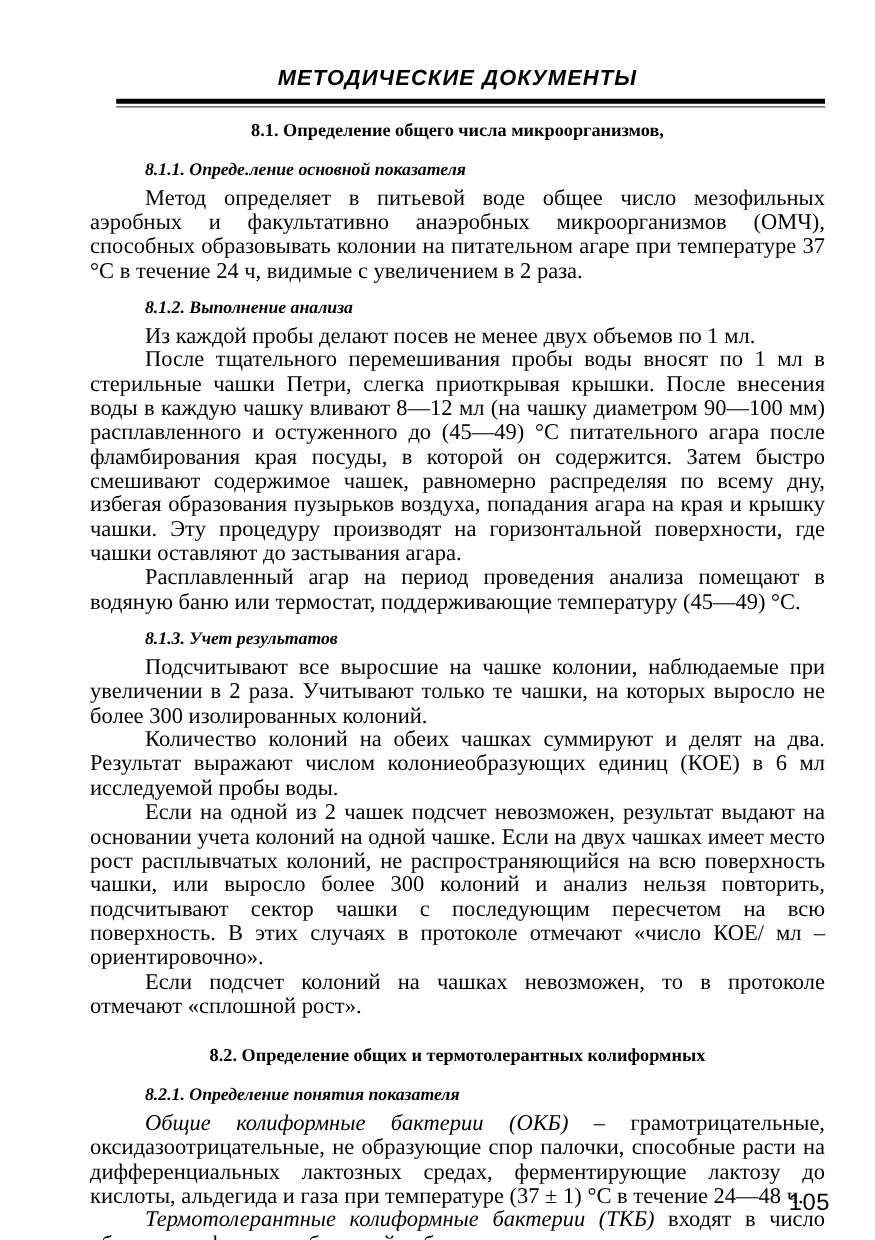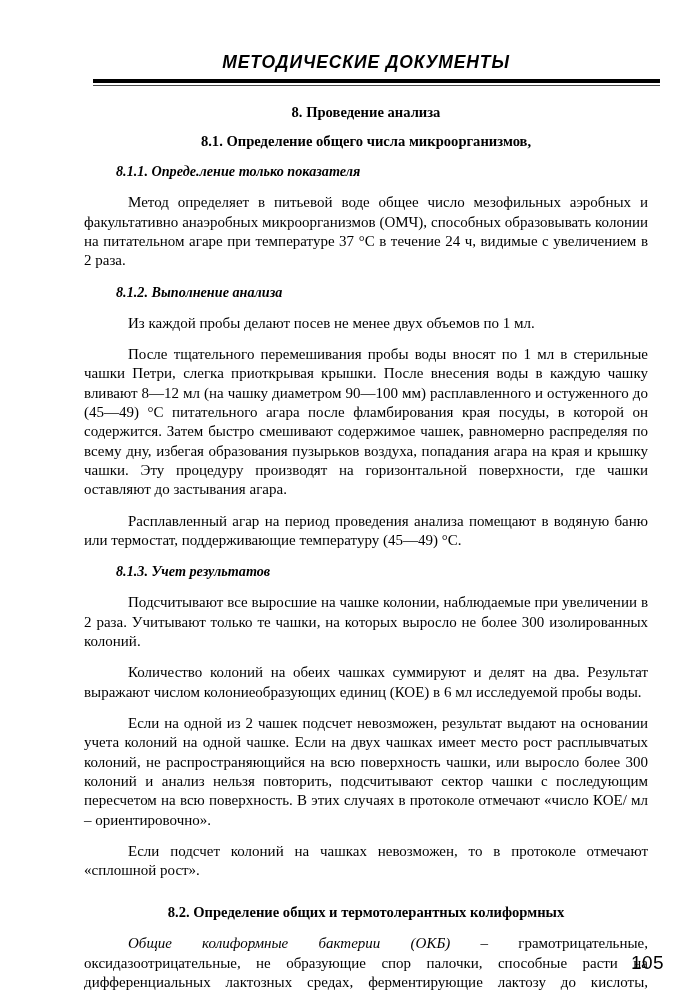--- a/index.html
+++ b/index.html
@@ -93,22 +93,22 @@
     font-size: 14.2px;
     line-height: 19px;
     margin: 0;
     text-indent: 44px;
   }
   .h-sub.sp-before { margin-top: 11px; }
   .h-sub.sp-after  { margin-bottom: 3px; }
 
   
   p.body {
-    margin: 12px;
-    font-size: 15px;
+    margin: 0;
+    font-size: 18px;
     line-height: 19.35px;
     text-align: justify;
     text-indent: 44px;
     hyphens: manual;
   }
 
   i, em { font-style: italic; }
 
   
   .folio {
@@ -125,25 +125,24 @@
 
 <div class="page">
 
   <div class="runhead">МЕТОДИЧЕСКИЕ ДОКУМЕНТЫ</div>
 
   <div class="rule-thick"></div>
   <div class="rule-thin"></div>
 
   <div class="col">
 
-    <p class="h-center h1">8. Проведение анализа</p>
 
     <p class="h-center h2">8.1. Определение общего числа микроорганизмов,</p>
 
-    <p class="h-sub sp-before sp-after">8.1.1. Опреде.ление только показателя</p>
+    <p class="h-sub sp-before sp-after">8.1.1. Опреде.ление основной показателя</p>
 
     <p class="body">Метод определяет в питьевой воде общее число мезофильных аэробных и факультативно анаэробных микроорганизмов (ОМЧ), способных образовывать колонии на питательном агаре при температуре 37 °С в течение 24 ч, видимые с увеличением в 2 раза.</p>
 
     <p class="h-sub sp-before sp-after">8.1.2. Выполнение анализа</p>
 
     <p class="body">Из каждой пробы делают посев не менее двух объемов по 1 мл.</p>
 
     <p class="body">После тщательного перемешивания пробы воды вносят по 1 мл в стерильные чашки Петри, слегка приоткрывая крышки. После внесения воды в каждую чашку вливают 8—12 мл (на чашку диаметром 90—100 мм) расплавленного и остуженного до (45—49) °С питательного агара после фламбирования края посуды, в которой он содержится. Затем быстро смешивают содержимое чашек, равномерно распределяя по всему дну, избегая образования пузырьков воздуха, попадания агара на края и крышку чашки. Эту процедуру производят на горизонтальной поверхности, где чашки оставляют до застывания агара.</p>
 
     <p class="body">Расплавленный агар на период проведения анализа помещают в водяную баню или термостат, поддерживающие температуру (45—49) °С.</p>
@@ -154,20 +153,21 @@
     <p class="body">Подсчитывают все выросшие на чашке колонии, наблюдаемые при увеличении в 2 раза. Учитывают только те чашки, на которых выросло не более 300 изолированных колоний.</p>
 
     <p class="body">Количество колоний на обеих чашках суммируют и делят на два. Результат выражают числом колониеобразующих единиц (КОЕ) в 6 мл исследуемой пробы воды.</p>
 
     <p class="body">Если на одной из 2 чашек подсчет невозможен, результат выдают на основании учета колоний на одной чашке. Если на двух чашках имеет место рост расплывчатых колоний, не распространяющийся на всю поверхность чашки, или выросло более 300 колоний и анализ нельзя повторить, подсчитывают сектор чашки с последующим пересчетом на всю поверхность. В этих случаях в протоколе отмечают «число КОЕ/ мл – ориентировочно».</p>
 
     <p class="body">Если подсчет колоний на чашках невозможен, то в протоколе отмечают «сплошной рост».</p>
 
     <p class="h-center h2-2">8.2. Определение общих и термотолерантных колиформных</p>
 
+    <p class="h-sub sp-before sp-after">8.2.1. Определение понятия показателя</p>
 
     <p class="body"><em>Общие колиформные бактерии (ОКБ)</em><span> – грамотрицательные, оксидазоотрицательные, не образующие спор палочки, способные расти на дифференциальных лактозных средах, ферментирующие лактозу до кислоты, альдегида и газа при температуре (37 ± 1) °С в течение 24—48 ч.</span></p>
 
     <p class="body"><em>Термотолерантные колиформные бактерии (ТКБ)</em><span> входят в число общих колиформных бактерий, обладают всеми их признаками и, кроме того, способны ферментировать лактозу до кислоты, альдегида и газа при температуре (44 ± 0,5) °С в течение 24 ч.</span></p>
 
   </div>
 
   <div class="folio">105</div>
 
 </div>

